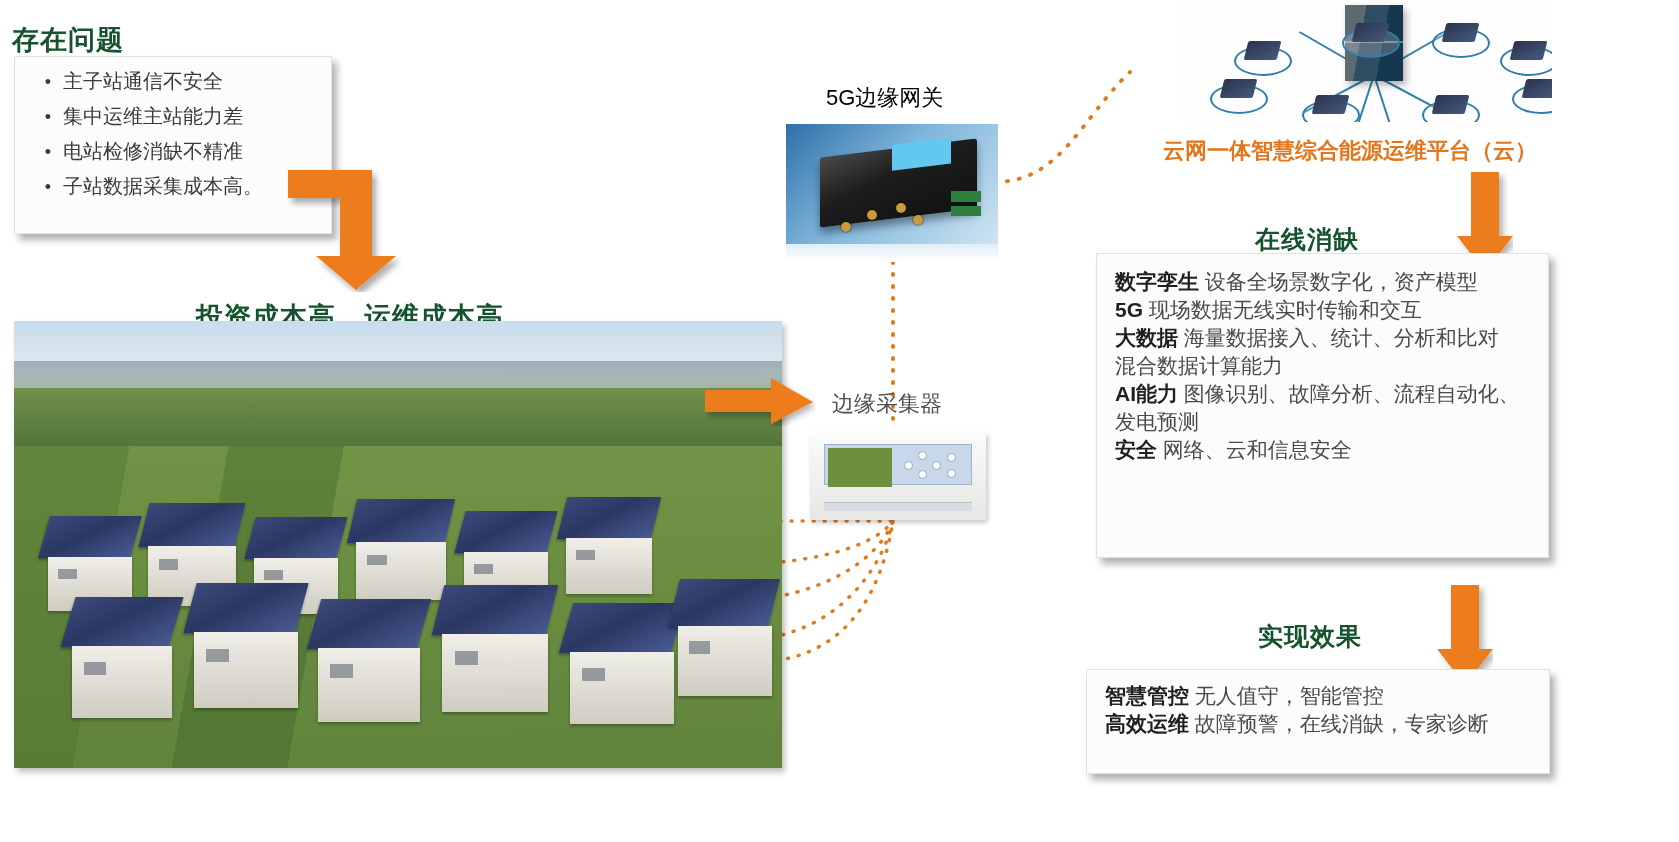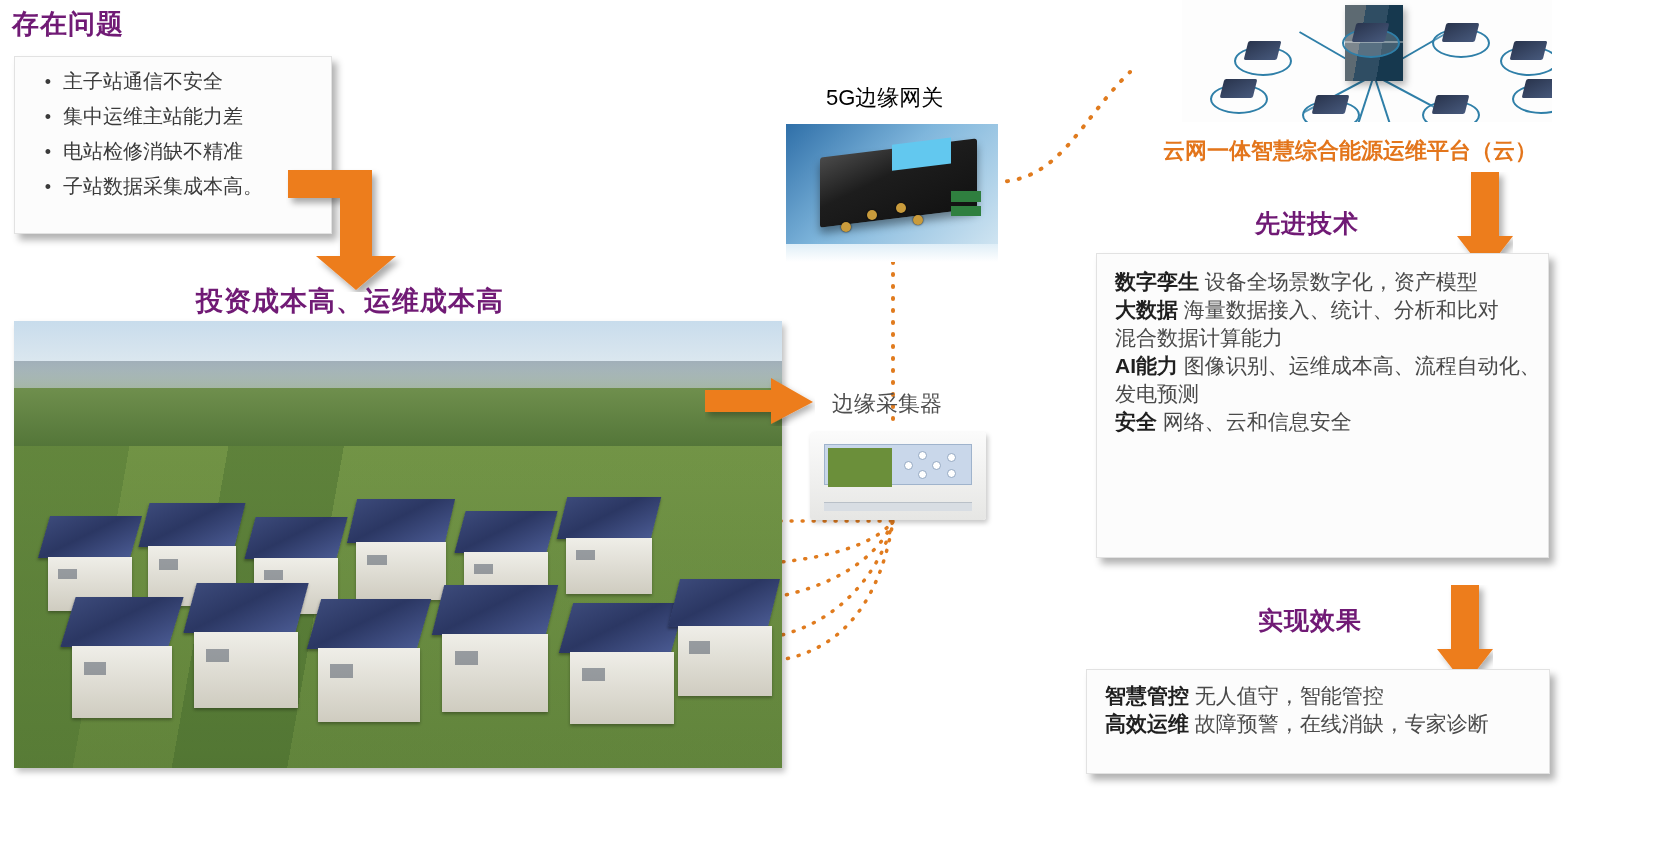--- a/index.html
+++ b/index.html
@@ -15,23 +15,24 @@
     position: relative;
     width: 1679px;
     height: 842px;
     overflow: hidden;
     background: #ffffff;
   }
 
   
   .abs { position: absolute; }
   .orange-head {
-    color: #701a75;
+    color: #14532d;
     font-weight: bold;
     letter-spacing: 1px;
+    margin-top: 16px;
   }
   .panel {
     background: #FCFCFC;
     border: 1px solid #E2E2E2;
     box-shadow: 5px 6px 7px rgba(0,0,0,0.30);
     box-sizing: border-box;
   }
 
   
   #problems-title {
@@ -447,37 +448,41 @@
 
   <svg class="abs" id="arrow-down-1" viewBox="0 0 56 102">
     <defs>
       <filter id="sh3" x="-40%" y="-40%" width="200%" height="200%">
         <feDropShadow dx="4" dy="4" stdDeviation="3" flood-color="#000" flood-opacity="0.3"></feDropShadow>
       </filter>
     </defs>
     <path filter="url(#sh3)" fill="#ED7D1F" d="M 14 0 L 42 0 L 42 64 L 56 64 L 28 100 L 0 64 L 14 64 Z"></path>
   </svg>
 
-  <div class="abs orange-head" id="tech-title">先进技术</div>
+  <div class="abs orange-head" id="tech-title">在线消缺</div>
 
   <div class="abs panel" id="tech-panel">
     <div class="tech-line">
       <b>数字孪生</b>
       <span>设备全场景数字化，资产模型</span>
     </div>
     <div class="tech-line">
+      <b>5G</b>
+      <span>现场数据无线实时传输和交互</span>
+    </div>
+    <div class="tech-line">
       <b>大数据</b>
       <span>海量数据接入、统计、分析和比对</span>
     </div>
     <div class="tech-line">
       <span>混合数据计算能力</span>
     </div>
     <div class="tech-line">
       <b>AI能力</b>
-      <span>图像识别、运维成本高、流程自动化、</span>
+      <span>图像识别、故障分析、流程自动化、</span>
     </div>
     <div class="tech-line">
       <span>发电预测</span>
     </div>
     <div class="tech-line">
       <b>安全</b>
       <span>网络、云和信息安全</span>
     </div>
   </div>
 

